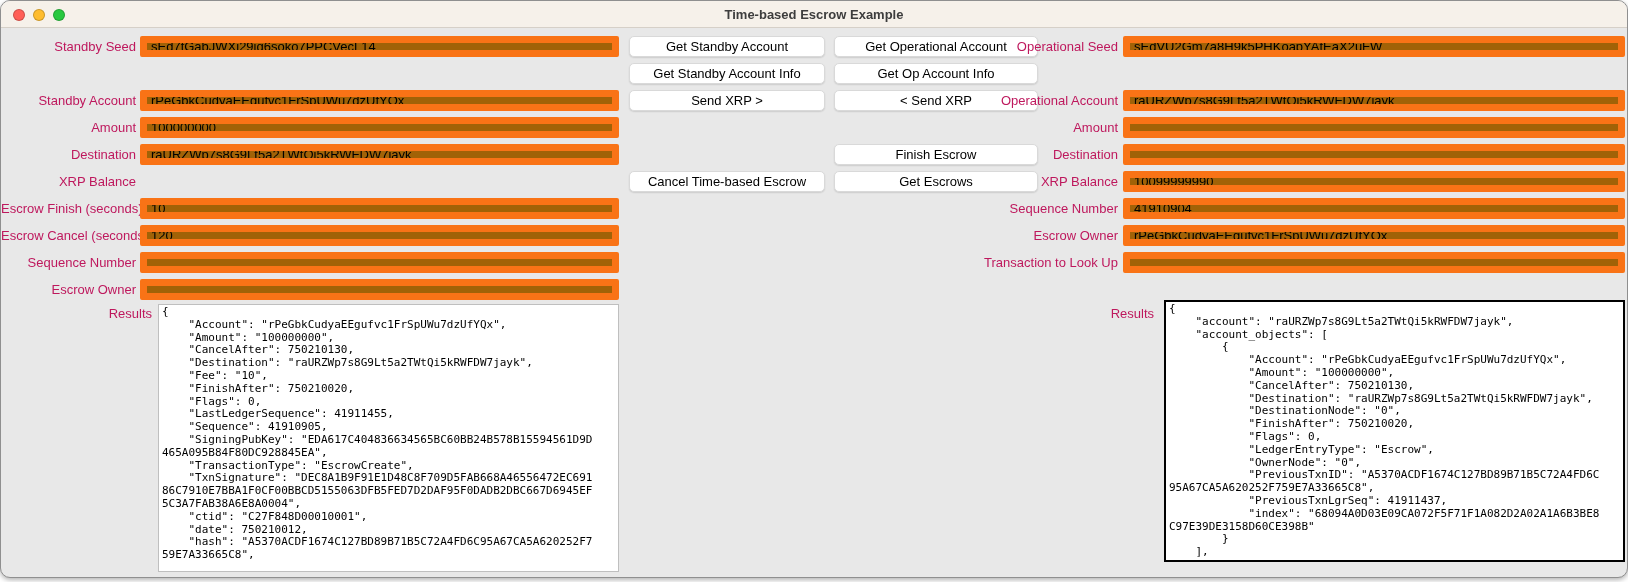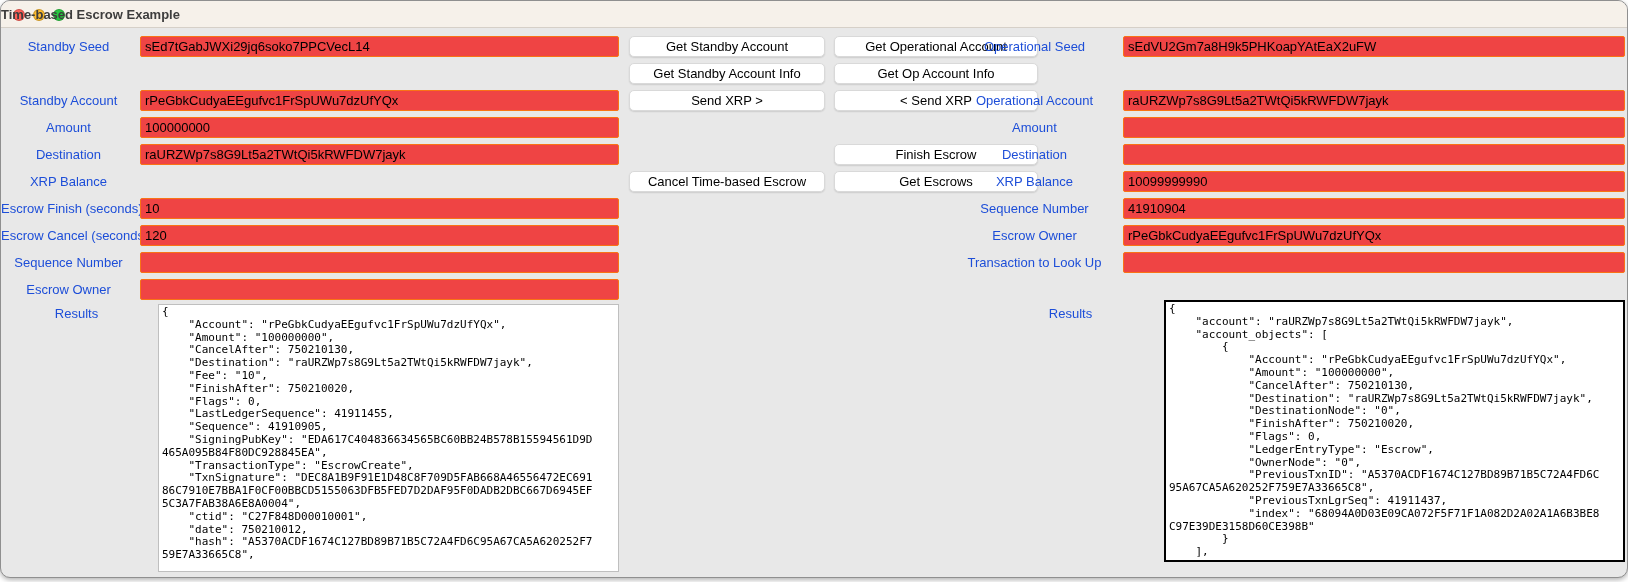--- a/index.html
+++ b/index.html
@@ -9,39 +9,39 @@
     position:absolute; left:0; top:0; width:1628px; height:578px;
     background:#e8e8e8; border:1px solid #8f8f8f; border-radius:10px;
     overflow:hidden; box-shadow:0 2px 5px rgba(0,0,0,.3);
   }
   .titlebar {
     position:absolute; left:0; top:0; right:0; height:27px;
     background:#f6f1ea; border-bottom:1px solid #d6d0c8;
   }
   .title {
     position:absolute; left:0; right:0; top:0; height:24px; line-height:27px;
-    font-size:13px; font-weight:bold; color:#3d3d3d;
+    text-align:center; font-size:13px; font-weight:bold; color:#3d3d3d;
   }
   .tl { position:absolute; top:8px; width:12px; height:12px; border-radius:50%; border:0.5px solid rgba(0,0,0,.2); }
   .tl.red    { left:12px; background:#ff5f57; }
   .tl.yellow { left:32px; background:#febc2e; }
   .tl.green  { left:52px; background:#28c840; }
 
   .flabel {
-    position:absolute; height:21px; line-height:21px; text-align:center;
-    font-size:13px; color:#1d4ed8; white-space:nowrap;
+    position:absolute; height:21px; line-height:21px; text-align:right;
+    font-size:13px; color:#be185d; white-space:nowrap;
   }
   .lbl-left  { left:0; width:135px; }
   .lbl-right { left:950px; width:167px; }
   .lbl-results-left  { left:0; width:151px; }
   .lbl-results-right { left:986px; width:167px; }
 
   .fentry {
-    position:absolute; height:21px; background:#ef4444;
-    border:1px solid #f97316; border-radius:2px;
+    position:absolute; height:21px; background:#a16207;
+    border:7px solid #f97316; border-radius:2px;
     font-family:"Liberation Sans", sans-serif; font-size:13px; color:#000;
     padding:0 4px; outline:none;
   }
   .ent-left  { left:139px; width:479px; }
   .ent-right { left:1122px; width:502px; }
 
   .btn {
     position:absolute; height:21px; background:#ffffff;
     border:1px solid #d9d9d9; border-radius:5px;
     box-shadow:0 1px 1.5px rgba(0,0,0,.12);

